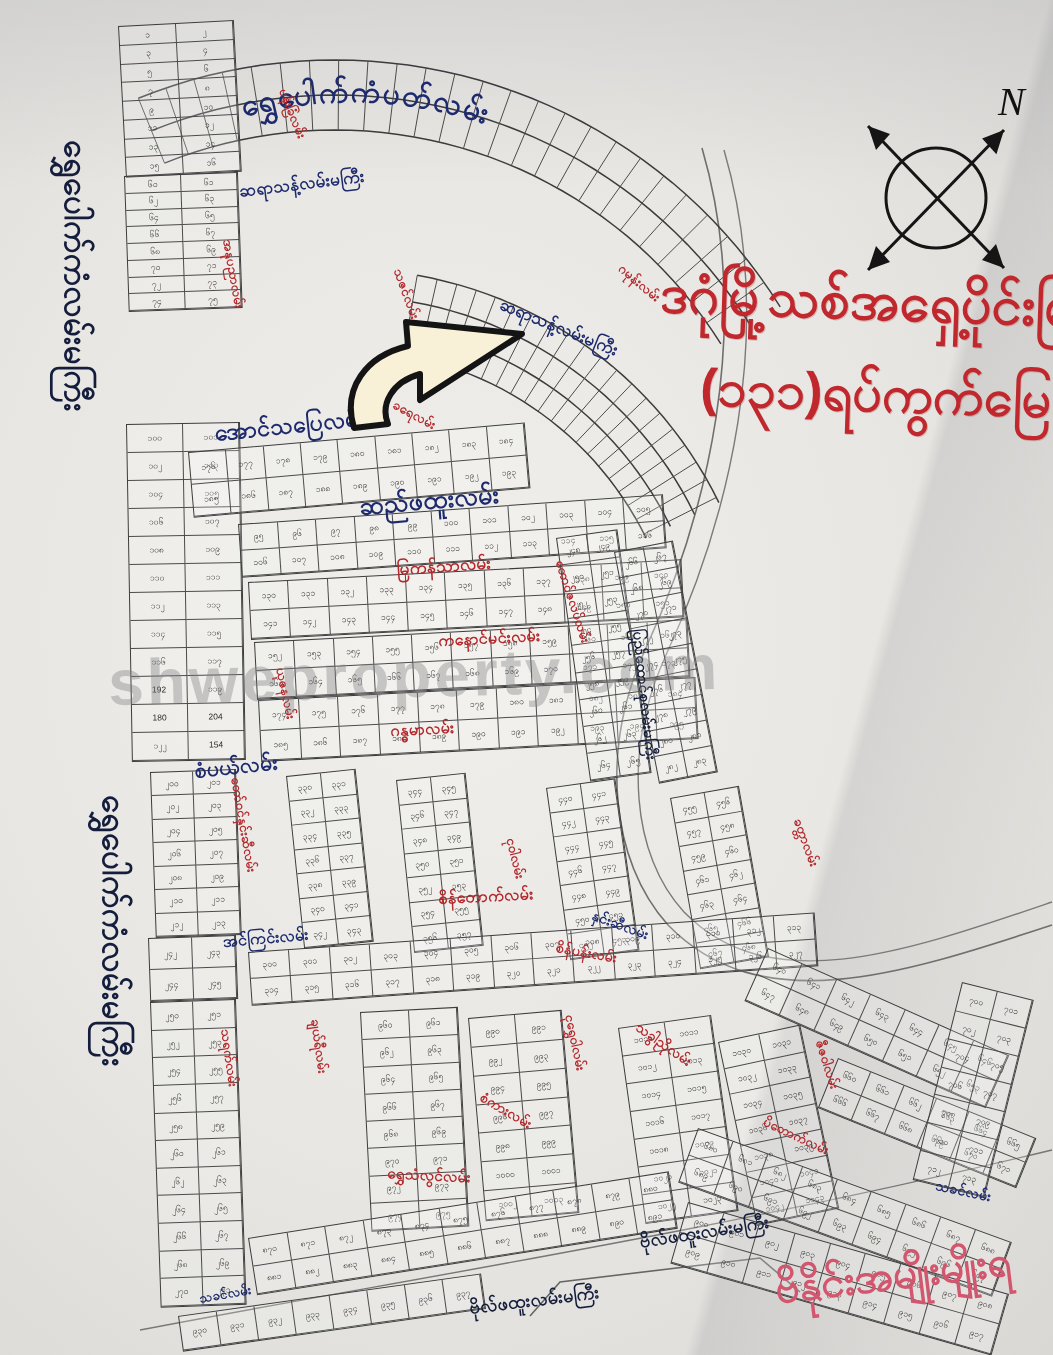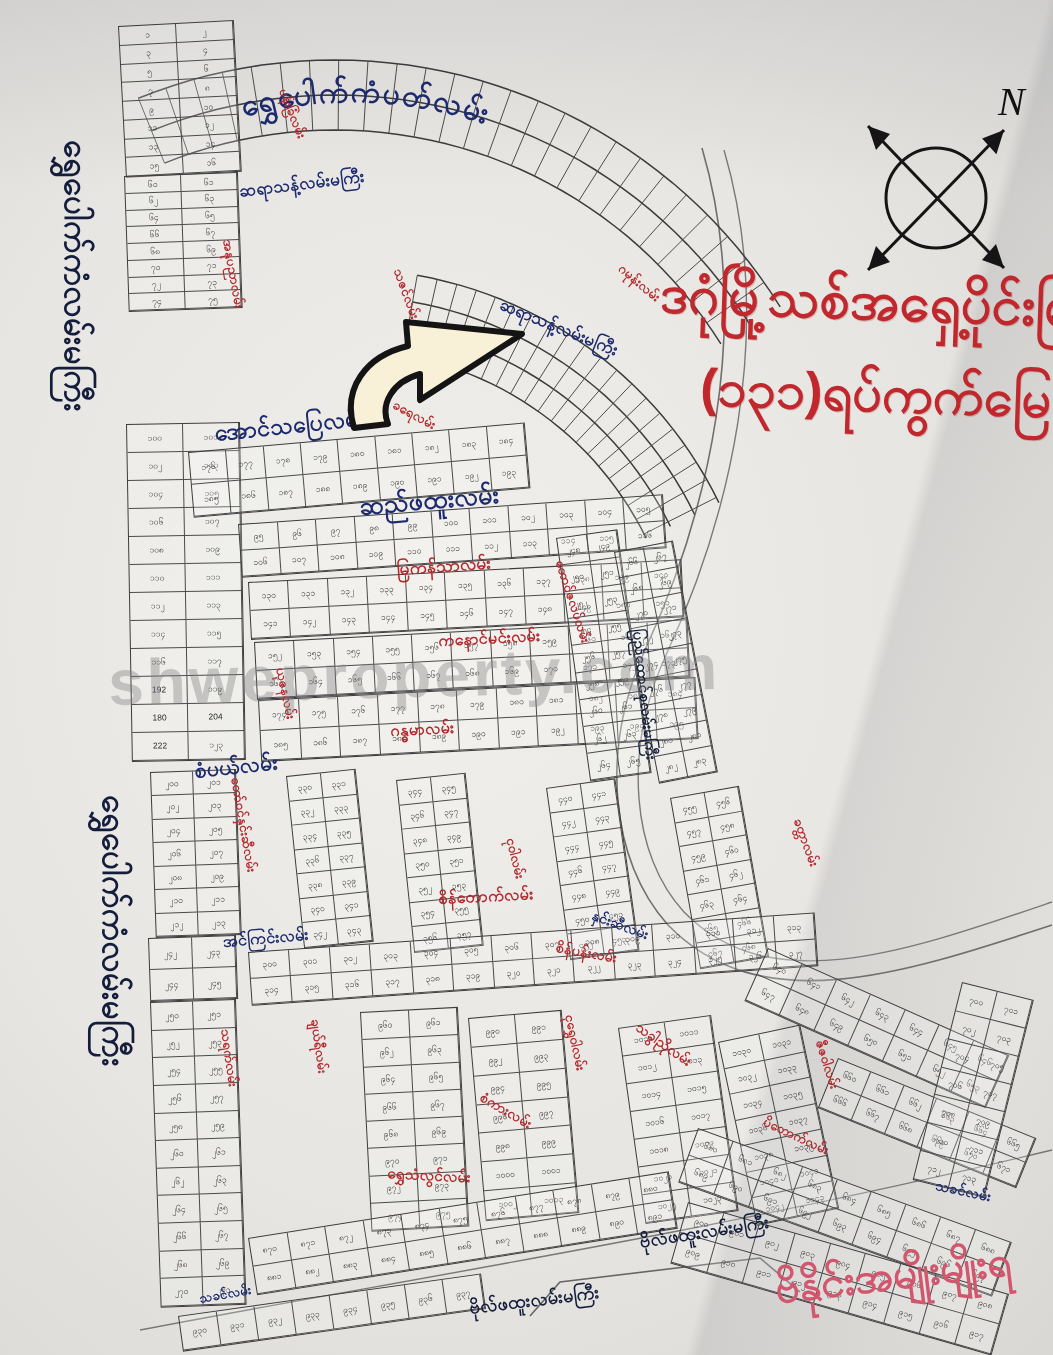--- a/index.html
+++ b/index.html
@@ -204,22 +204,22 @@
     <span class="plot-cell">၁၁၂</span>
     <span class="plot-cell">၁၁၃</span>
     <span class="plot-cell">၁၁၄</span>
     <span class="plot-cell">၁၁၅</span>
     <span class="plot-cell">၁၁၆</span>
     <span class="plot-cell">၁၁၇</span>
     <span class="plot-cell">192</span>
     <span class="plot-cell">၁၁၉</span>
     <span class="plot-cell">180</span>
     <span class="plot-cell">204</span>
-    <span class="plot-cell">222</span>
-    <span class="plot-cell">၁၂၃</span>
+    <span class="plot-cell">၁၂၂</span>
+    <span class="plot-cell">154</span>
   </div>
 <div class="plot-block" style="left: 188px; top: 452px; width: 336px; height: 64px; transform: rotate(-5deg); grid-template-columns: repeat(9, 1fr); grid-template-rows: repeat(2, 1fr);">
     <span class="plot-cell">၁၇၆</span>
     <span class="plot-cell">၁၇၇</span>
     <span class="plot-cell">၁၇၈</span>
     <span class="plot-cell">၁၇၉</span>
     <span class="plot-cell">၁၈၀</span>
     <span class="plot-cell">၁၈၁</span>
     <span class="plot-cell">၁၈၂</span>
     <span class="plot-cell">၁၈၃</span>

